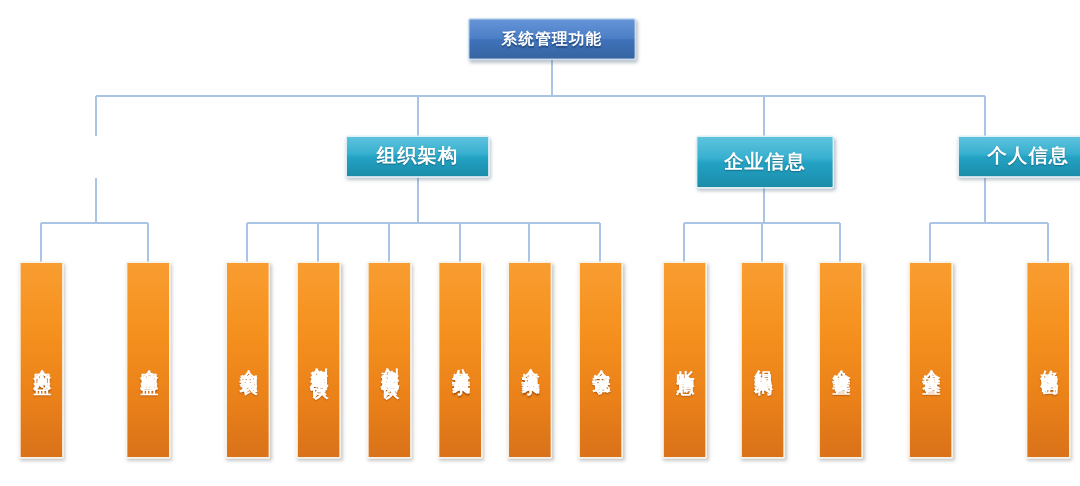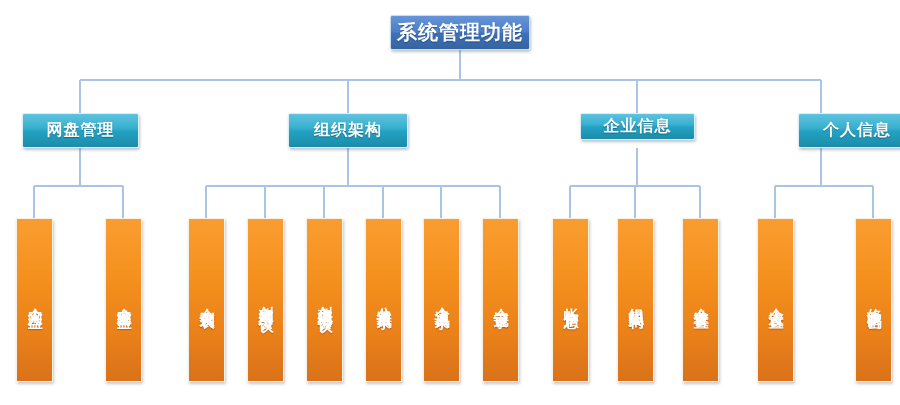--- a/index.html
+++ b/index.html
@@ -38,21 +38,21 @@
     text-align: center;
     letter-spacing: 1px;
   }
 
   
   .node.root {
     background: linear-gradient(to bottom, #5b8fd4 0%, #4a7fc8 45%, #3a6cb4 55%, #republic 100%);
     background: linear-gradient(to bottom, #6694d8 0%, #4b7fc6 48%, #3f72bb 52%, #35649f 100%);
     border: 1px solid #c9dcf0;
     border-radius: 2px;
-    font-size: 20px;
+    font-size: 13px;
     box-shadow: 1px 2px 3px rgba(90,110,130,0.40);
     text-shadow: 0 1px 1px rgba(20,50,90,0.55);
   }
 
   
   .node.branch {
     background: linear-gradient(to bottom, #5ec3de 0%, #38b0cf 42%, #23a2c4 52%, #1b8ca8 100%);
     border: 1px solid #dfeef5;
     border-radius: 2px;
     font-size: 16px;
@@ -120,29 +120,26 @@
       <line x1="775" y1="186" x2="873" y2="186"></line>
       <line x1="775" y1="186" x2="775" y2="218"></line>
       <line x1="873" y1="186" x2="873" y2="218"></line>
     </g>
   </svg>
 
   <div class="node root" style="left:390px; top:15px; width:140px; height:35px;">
     <span>系统管理功能</span>
   </div>
 
-  <div class="node branch" style="left:22px; top:113px; width:117px; height:35px;">
-    <span>网盘管理</span>
-  </div>
 
   <div class="node branch" style="left:288px; top:113px; width:120px; height:35px;">
     <span>组织架构</span>
   </div>
 
-  <div class="node branch" style="left:580px; top:113px; width:115px; height:27px;">
+  <div class="node branch" style="left:580px; top:113px; width:115px; height:44px;">
     <span>企业信息</span>
   </div>
 
   <div class="node branch" style="left:762px; top:113px; width:118px; height:35px;margin-left:36px;">
     <span>个人信息</span>
   </div>
 
   <div class="node leaf" style="left:16px; top:218px; width:37px; height:164px;">
     <span class="leaf-label">个人网盘</span>
   </div>

